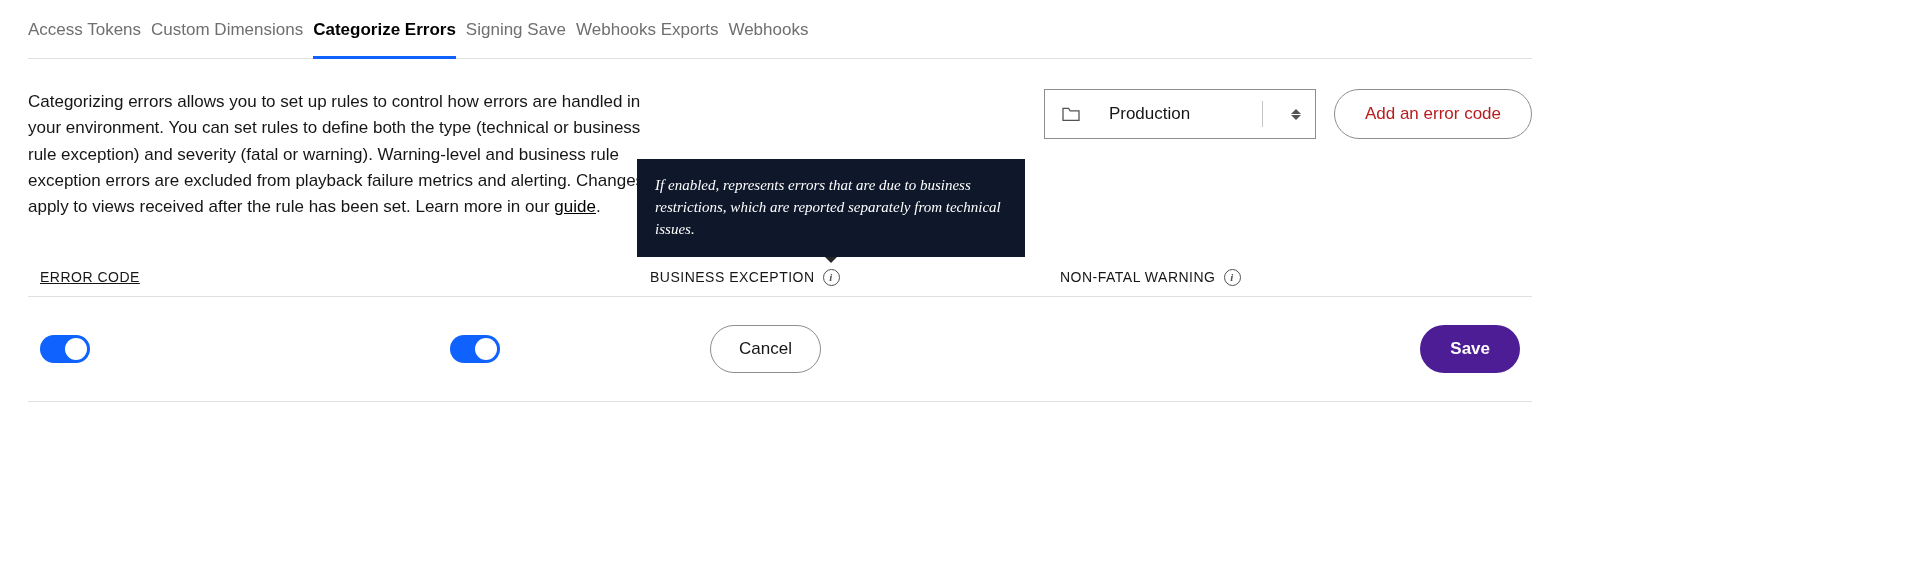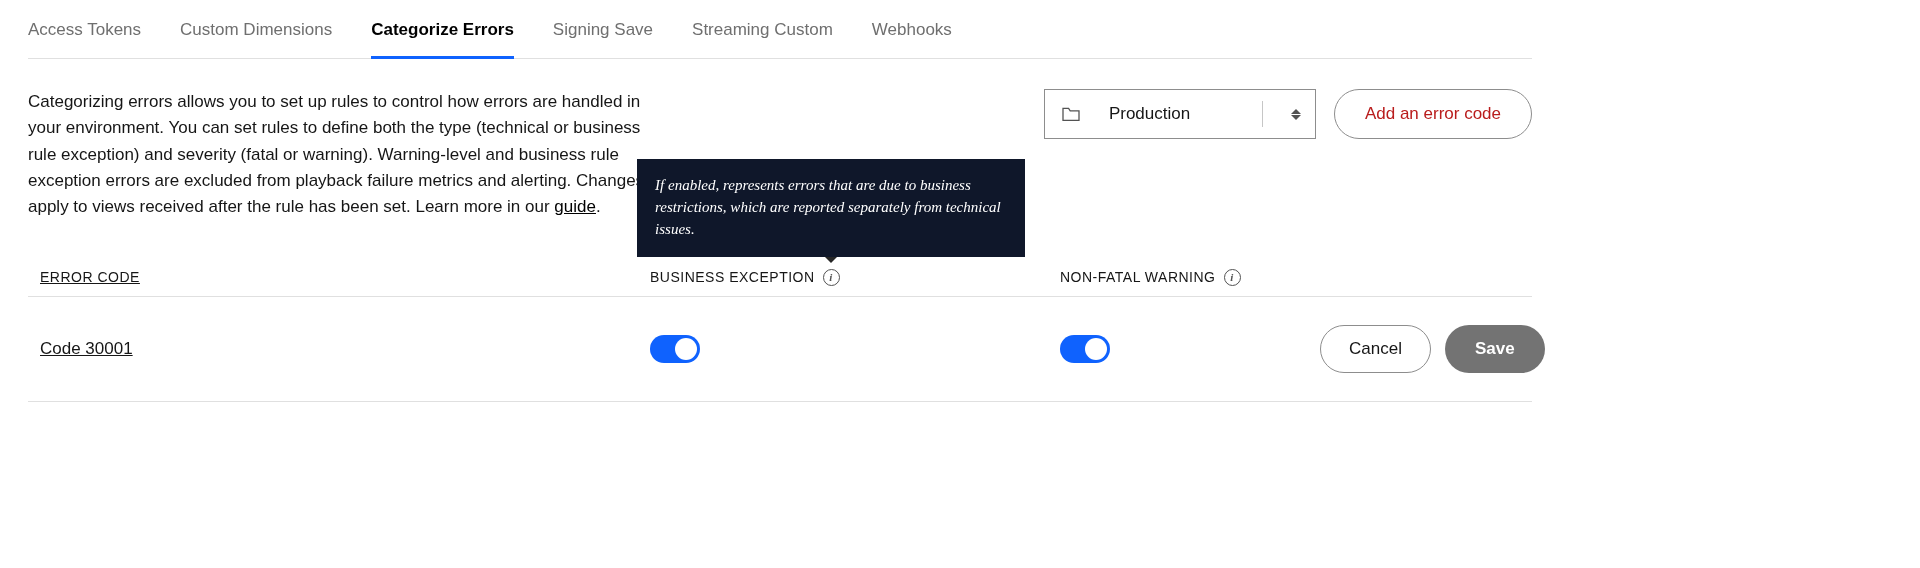--- a/index.html
+++ b/index.html
@@ -9,21 +9,21 @@
     background: #fff;
     font-size: 16px;
   }
   .page {
     padding: 20px 28px;
     width: 1560px;
   }
   
   .tabs {
     display: flex;
-    gap: 39px;
+    gap: 10px;
     border-bottom: 1px solid #e0e0e0;
   }
   .tab {
     padding: 0 0 16px 0;
     color: #6f6f6f;
     font-size: 17px;
     cursor: pointer;
     border-bottom: 3px solid transparent;
     margin-bottom: -1px;
   }
@@ -101,21 +101,21 @@
   .table-header {
     display: flex;
     align-items: center;
     margin-top: 38px;
     padding: 10px 12px;
     border-bottom: 1px solid #e0e0e0;
   }
   .col-code  { flex: 0 0 610px; text-decoration: underline; }
   .col-biz   { flex: 0 0 410px; }
   .col-warn  { flex: 0 0 260px; }
-  .col-act   { flex: 1; text-align: right; display:flex; justify-content:flex-end; gap:14px; }
+  .col-act   { flex: 1; text-align: right; display:flex; justify-content:space-between; gap:4px; }
   .th {
     font-size: 14px;
     letter-spacing: 0.5px;
     color: #161616;
     font-weight: 500;
     display: flex;
     align-items: center;
     gap: 8px;
   }
   .info-icon {
@@ -193,21 +193,21 @@
     background: #fff;
     color: #161616;
     font-size: 17px;
     height: 48px;
     padding: 0 28px;
     border-radius: 24px;
     cursor: pointer;
   }
   .btn-save {
     border: none;
-    background: #737373;
+    background: #4c1d95;
     color: #fff;
     font-size: 17px;
     font-weight: 600;
     height: 48px;
     padding: 0 30px;
     border-radius: 24px;
     cursor: pointer;
   }
   .folder-icon {
     width: 20px;
@@ -218,21 +218,21 @@
 </head>
 <body>
 
 <div class="page">
 
   <div class="tabs">
     <div class="tab">Access Tokens</div>
     <div class="tab">Custom Dimensions</div>
     <div class="tab active">Categorize Errors</div>
     <div class="tab">Signing Save</div>
-    <div class="tab">Streaming Custom</div>
+    <div class="tab">Webhooks Exports</div>
     <div class="tab">Webhooks</div>
   </div>
 
   <div class="header-row">
     <p class="description">
       <span>Categorizing errors allows you to set up rules to control how errors are handled in your environment. You can set rules to define both the type (technical or business rule exception) and severity (fatal or warning). Warning-level and business rule exception errors are excluded from playback failure metrics and alerting. Changes apply to views received after the rule has been set. Learn more in our </span>
       <a href="#">guide</a><span>.</span>
     </p>
     <div class="header-actions">
       <div class="env-select">
@@ -262,21 +262,20 @@
     <div class="th col-warn">
       <span>NON-FATAL WARNING</span>
       <span class="info-icon">
         <span>i</span>
       </span>
     </div>
     <div class="th col-act"></div>
   </div>
 
   <div class="table-row">
-    <div class="col-code cell-code">Code 30001</div>
     <div class="col-biz">
       <div class="toggle">
         <div class="knob"></div>
       </div>
     </div>
     <div class="col-warn">
       <div class="toggle">
         <div class="knob"></div>
       </div>
     </div>

